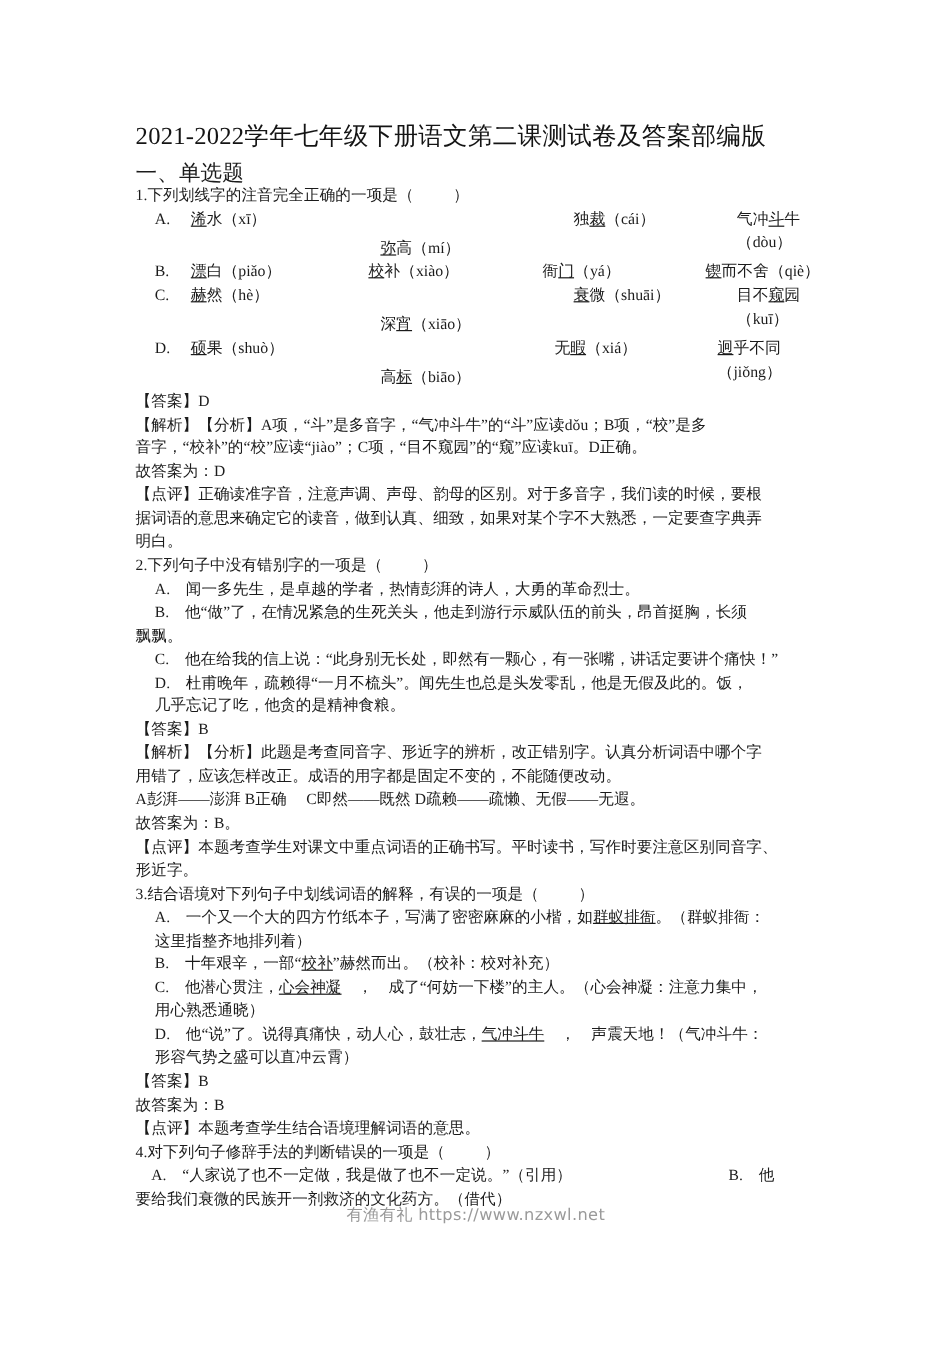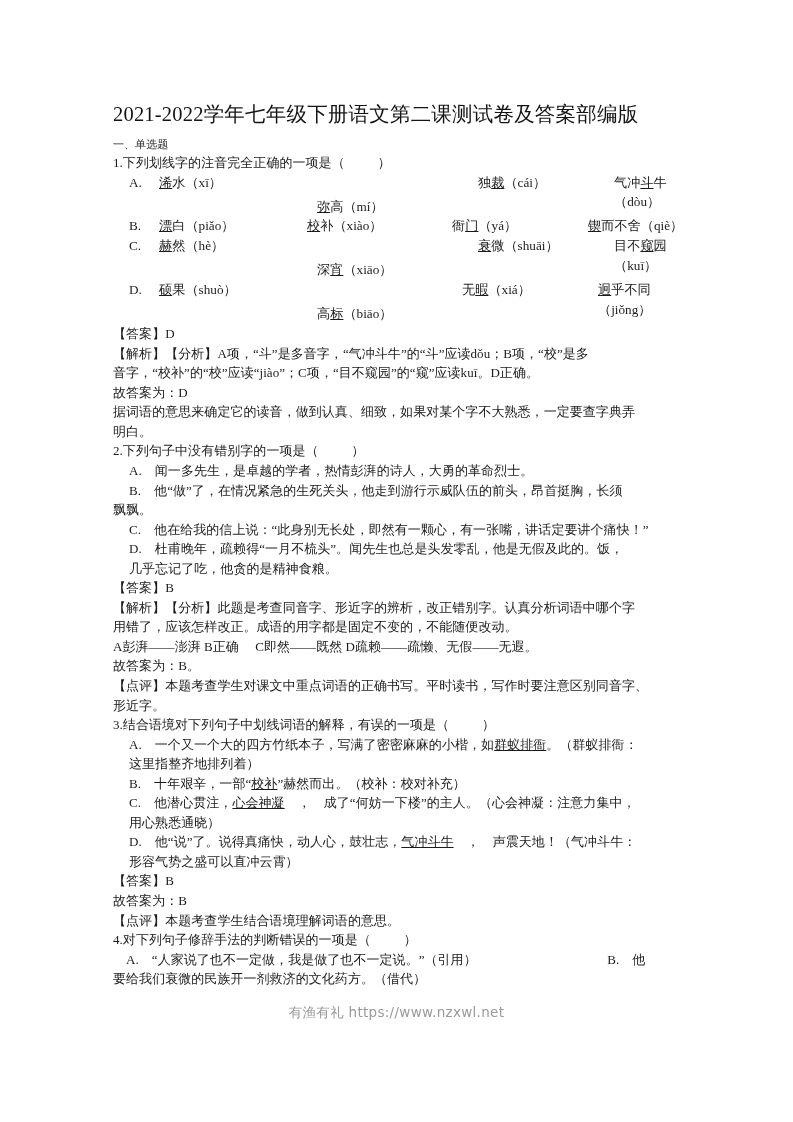--- a/index.html
+++ b/index.html
@@ -42,21 +42,21 @@
   .ln {
     font-size: 13px;
     line-height: 19.55px;
     color: #1b1b1b;
     letter-spacing: 0.05px;
     white-space: pre-wrap;
     word-break: break-all;
   }
   
   .sec-head {
-    font-size: 11px;
+    font-size: 18px;
     line-height: 18px;
   }
   
   .stem { }
   
   .opt {
     padding-left: 16px;
     text-indent: -0px;
   }
   .opt-cont {
@@ -138,20 +138,21 @@
       <span class="c1"><span></span><u class="mark">硕</u><span>果（shuò）</span></span>
       <span class="c2 ind"><span>高</span><u class="mark">标</u><span>（biāo）</span></span>
       <span class="c3"><span>无</span><u class="mark">暇</u><span>（xiá）</span></span>
       <span class="c4 ind"><span></span><u class="mark">迥</u><span>乎不同（jiǒng）</span></span>
     </div>
 
     <div class="ln">【答案】D</div>
     <div class="ln">【解析】【分析】A项，“斗”是多音字，“气冲斗牛”的“斗”应读dǒu；B项，“校”是多</div>
     <div class="ln">音字，“校补”的“校”应读“jiào”；C项，“目不窥园”的“窥”应读kuī。D正确。</div>
     <div class="ln">故答案为：D</div>
+    <div class="ln">【点评】正确读准字音，注意声调、声母、韵母的区别。对于多音字，我们读的时候，要根</div>
     <div class="ln">据词语的意思来确定它的读音，做到认真、细致，如果对某个字不大熟悉，一定要查字典弄</div>
     <div class="ln">明白。</div>
 
     <div class="ln stem">2.下列句子中没有错别字的一项是（          ）</div>
 
     <div class="ln opt"><span>A.</span>　<span>闻一多先生，是卓越的学者，热情彭湃的诗人，大勇的革命烈士。</span></div>
     <div class="ln opt"><span>B.</span>　<span>他“做”了，在情况紧急的生死关头，他走到游行示威队伍的前头，昂首挺胸，长须</span></div>
     <div class="ln">飘飘。</div>
     <div class="ln opt"><span>C.</span>　<span>他在给我的信上说：“此身别无长处，即然有一颗心，有一张嘴，讲话定要讲个痛快！”</span></div>
     <div class="ln opt"><span>D.</span>　<span>杜甫晚年，疏赖得“一月不梳头”。闻先生也总是头发零乱，他是无假及此的。饭，</span></div>

